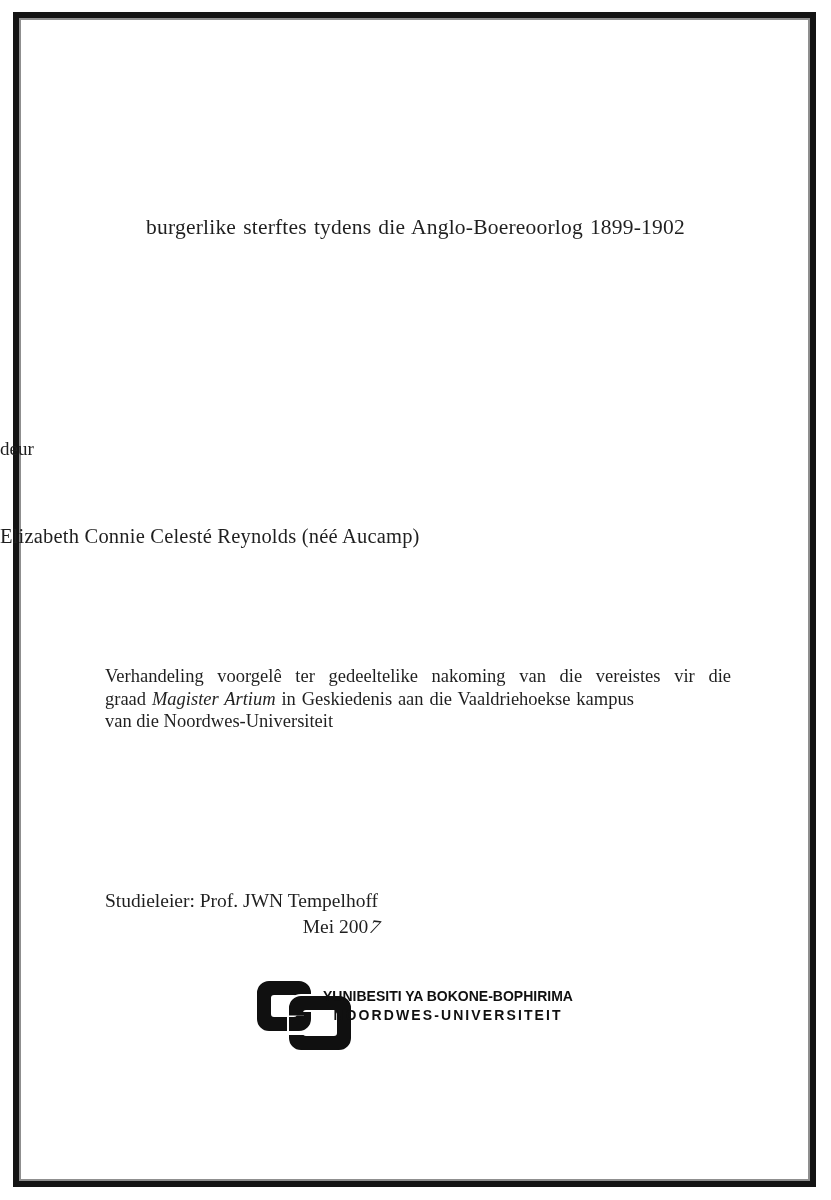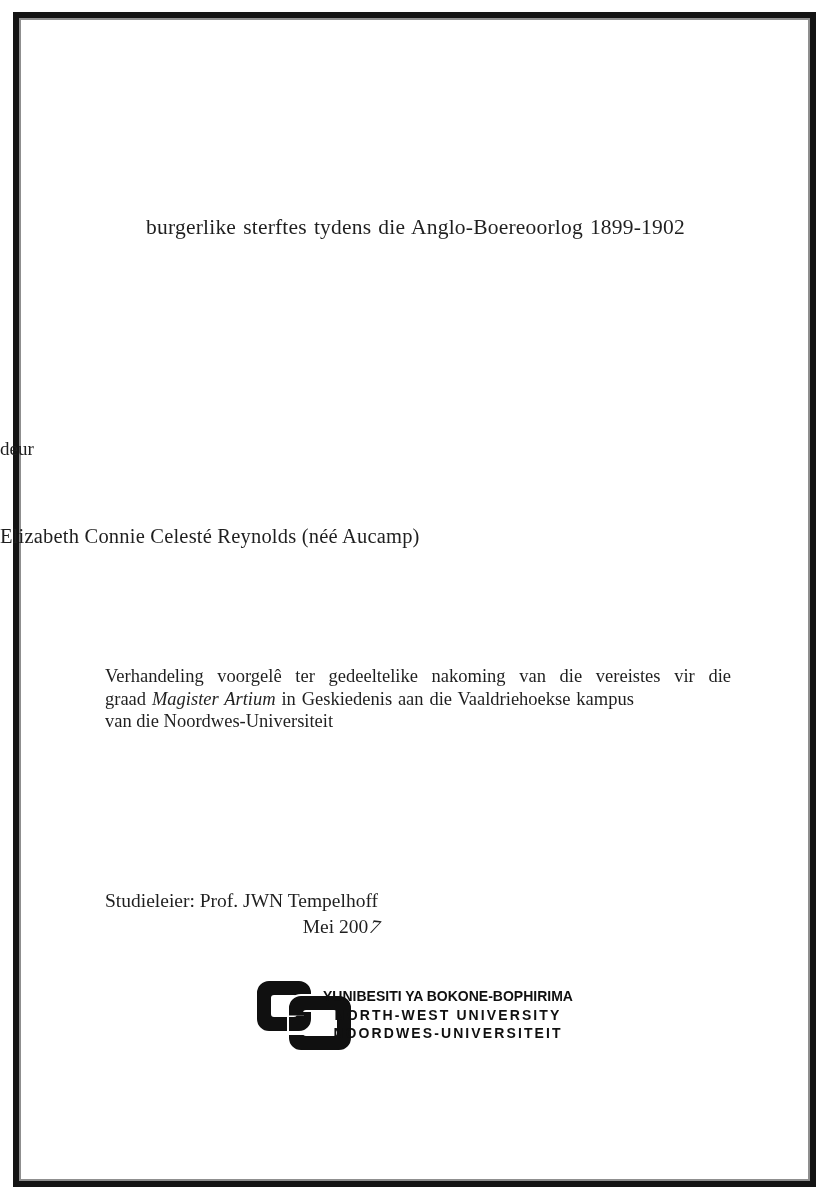--- a/index.html
+++ b/index.html
@@ -130,15 +130,14 @@
     <rect x="32" y="34.5" width="15" height="19.5" fill="#ffffff"></rect>
 
     <g clip-path="url(#leftbar-clip)">
       <path fill="#101010" fill-rule="evenodd" d="M12,0 H42 A12,12 0 0 1 54,12 V38 A12,12 0 0 1 42,50 H12 A12,12 0 0 1 0,38 V12 A12,12 0 0 1 12,0 Z M17,14 H37 A3,3 0 0 1 40,17 V33 A3,3 0 0 1 37,36 H17 A3,3 0 0 1 14,33 V17 A3,3 0 0 1 17,14 Z"></path>
     </g>
   </svg>
 </div>
 
 <div class="logo-text">
   <div>YUNIBESITI YA BOKONE-BOPHIRIMA</div>
-  <div class="sp">NORTH-WEST UNIVERSITY</div>
   <div class="sp">NOORDWES-UNIVERSITEIT</div>
 </div>
 
 </body></html>

